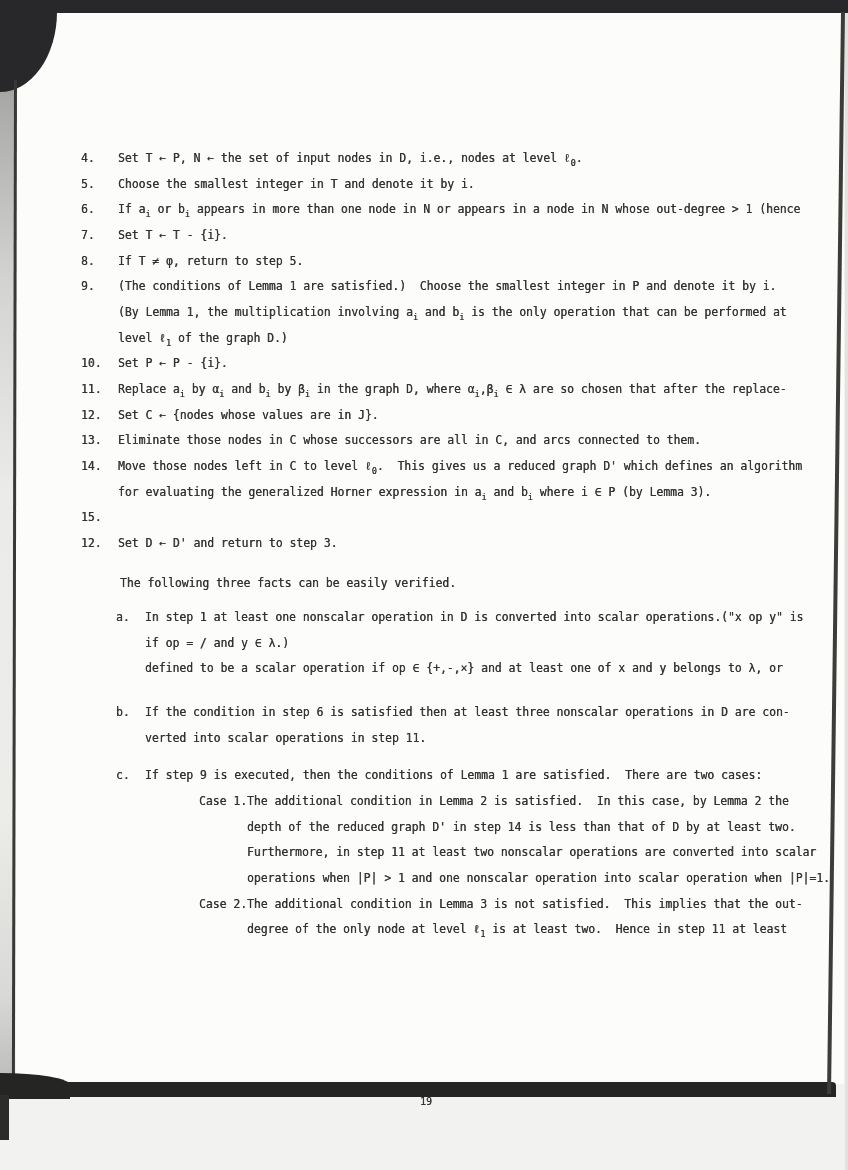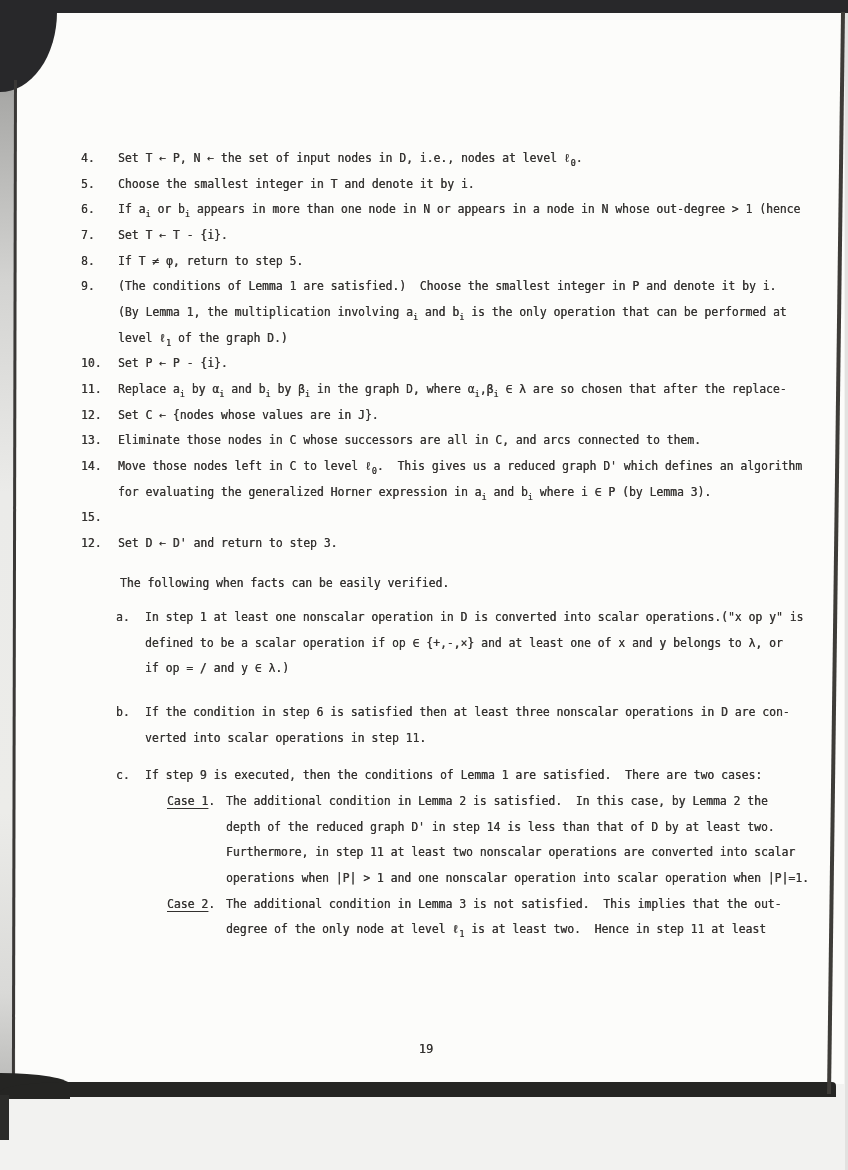--- a/index.html
+++ b/index.html
@@ -53,25 +53,25 @@
   .intro{margin-left:120px;margin-top:14px;white-space:pre;}
   .fact{display:flex;}
   #facts .fact:nth-child(1){margin-top:9px;}
   #facts .fact:nth-child(2){margin-top:18px;}
   #facts .fact:nth-child(3){margin-top:12px;}
   .fact > .label{flex:0 0 29px;margin-left:116px;white-space:pre;}
   .fact > .body{flex:1 1 auto;}
   .case{display:flex;}
   .case > .case-label{flex:0 0 59px;margin-left:22px;white-space:pre;}
   .case > .body{flex:1 1 auto;}
-  .u{text-decoration:underline;text-underline-offset:2.5px;}
+  .u{text-underline-offset:2.5px;margin-left:32px;}
   sub{font-size:8.5px;vertical-align:-3.5px;line-height:0;}
   .page-number{
-    position:absolute;left:404px;top:1042px;width:44px;text-align:center;
-    font-size:12px;color:#33312f;text-shadow:0.35px 0 0 rgba(51,49,47,0.78);
+    position:absolute;left:404px;top:1096px;width:44px;text-align:center;
+    font-size:10px;color:#33312f;text-shadow:0.35px 0 0 rgba(51,49,47,0.78);
   }
 </style>
 </head>
 <body>
 
 <div class="scan">
   <div class="page"></div>
 
   <div class="content">
     <div id="steps">
@@ -147,28 +147,28 @@
         <div class="step">
           <span class="num">15.</span>
         </div>
         <div class="step">
           <span class="num">12.</span>
           <div class="body">
             <div class="line">Set D ← D' and return to step 3.</div>
           </div>
         </div>
       </div>
-    <div class="intro line">The following when facts can be easily verified.</div>
+    <div class="intro line">The following three facts can be easily verified.</div>
     <div id="facts">
         <div class="fact">
           <span class="label">a.</span>
           <div class="body">
             <div class="line">In step 1 at least one nonscalar operation in D is converted into scalar operations.("x op y" is</div>
+            <div class="line">if op = / and y ∈ λ.)</div>
             <div class="line">defined to be a scalar operation if op ∈ {+,-,×} and at least one of x and y belongs to λ, or</div>
-            <div class="line">if op = / and y ∈ λ.)</div>
           </div>
         </div>
         <div class="fact">
           <span class="label">b.</span>
           <div class="body">
             <div class="line">If the condition in step 6 is satisfied then at least three nonscalar operations in D are con-</div>
             <div class="line">verted into scalar operations in step 11.</div>
           </div>
         </div>
         <div class="fact">

